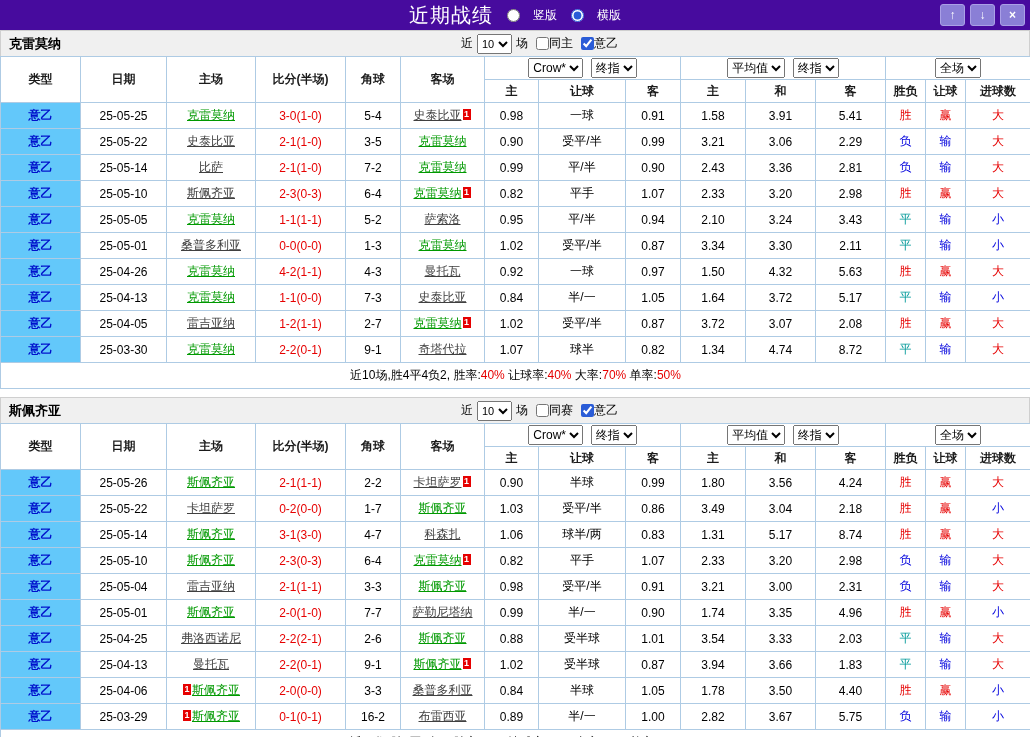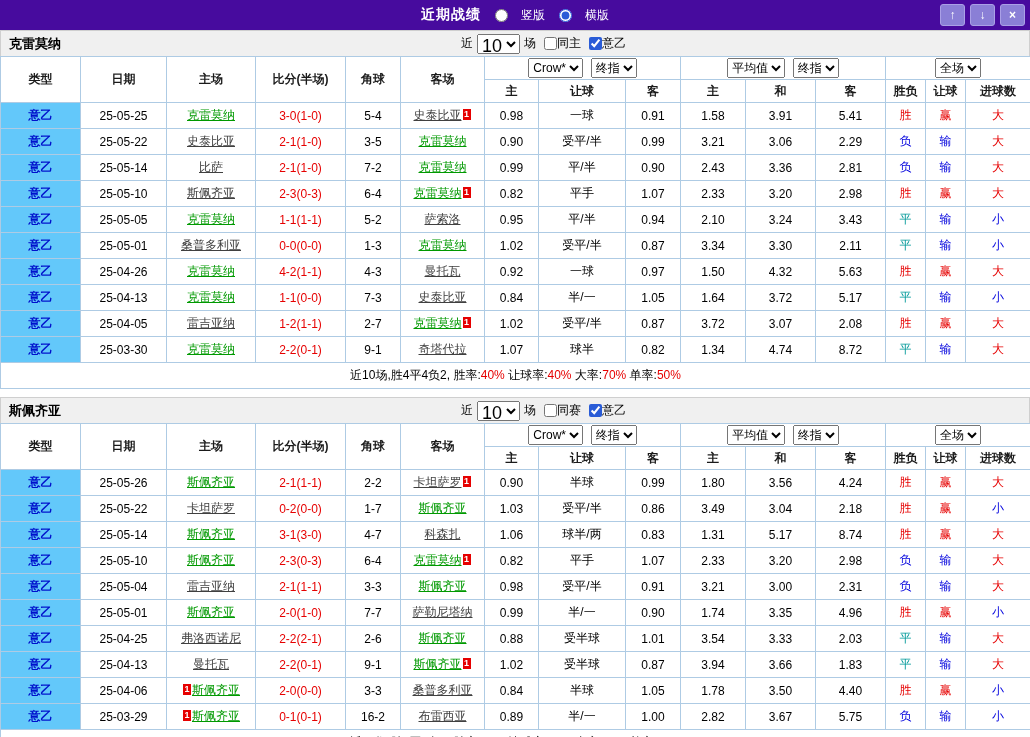--- a/index.html
+++ b/index.html
@@ -4,36 +4,36 @@
 <style>
   *{margin:0;padding:0;box-sizing:border-box}
   html,body{width:1030px}
   body{height:737px;overflow:hidden;background:#fff;color:#000;
        font-family:"Liberation Sans","DejaVu Sans",sans-serif;font-size:12px}
 
   
   .topbar{height:30px;background:var(--purple,#470b9e);position:relative;
           display:flex;align-items:center;justify-content:center;color:#fff}
   .topbar-center{display:flex;align-items:center;gap:14px}
-  .topbar-title{font-size:14px;font-weight:bold;letter-spacing:1px}
+  .topbar-title{font-size:20px;font-weight:normal;letter-spacing:1px}
   .radio-opt{display:inline-flex;align-items:center;gap:13px;font-size:12px;cursor:pointer}
   .radio-opt input{accent-color:#2a5cd7;margin:0;width:13px;height:13px}
   .topbar-buttons{position:absolute;right:5px;top:4px;display:flex;gap:5px}
   .tb-btn{width:25px;height:22px;background:var(--btn-purple,#8a7fd6);border:1px solid #aaa0e6;
           border-radius:3px;color:#fff;font-size:12px;line-height:20px;text-align:center;
           cursor:pointer;font-weight:bold}
 
   
   .team-section{width:1030px}
   .team-section.second{margin-top:8px}
   .section-header{height:26px;background:var(--section-bg,#f0f0f0);border:1px solid #cfcfcf;
                   border-bottom:0;display:flex;align-items:center;position:relative}
   .team-title{font-size:13px;font-weight:bold;padding-left:8px}
   .filter-controls{position:absolute;left:460px;display:flex;align-items:center;gap:4px;font-size:12px}
-  .filter-controls select{font-size:18px;height:20px}
+  .filter-controls select{font-size:11px;height:20px}
   .cb{display:inline-flex;align-items:center;gap:0;cursor:pointer;margin-left:4px}
   .cb input{accent-color:#2a5cd7;margin:0;width:13px;height:13px}
 
   
   table.results{width:1030px;border-collapse:collapse;table-layout:fixed;background:#fff}
   .results th,.results td{border:1px solid var(--border,#aecbe4);text-align:center;
                           white-space:nowrap;overflow:hidden}
   .results thead th{height:23px;font-size:12px;font-weight:bold;color:#1a1a1a;background:#fff}
   .results thead .dd-cell select{font-size:12px;height:20px;margin:0 2px}
   .results tbody td{height:26px;font-size:12px}

